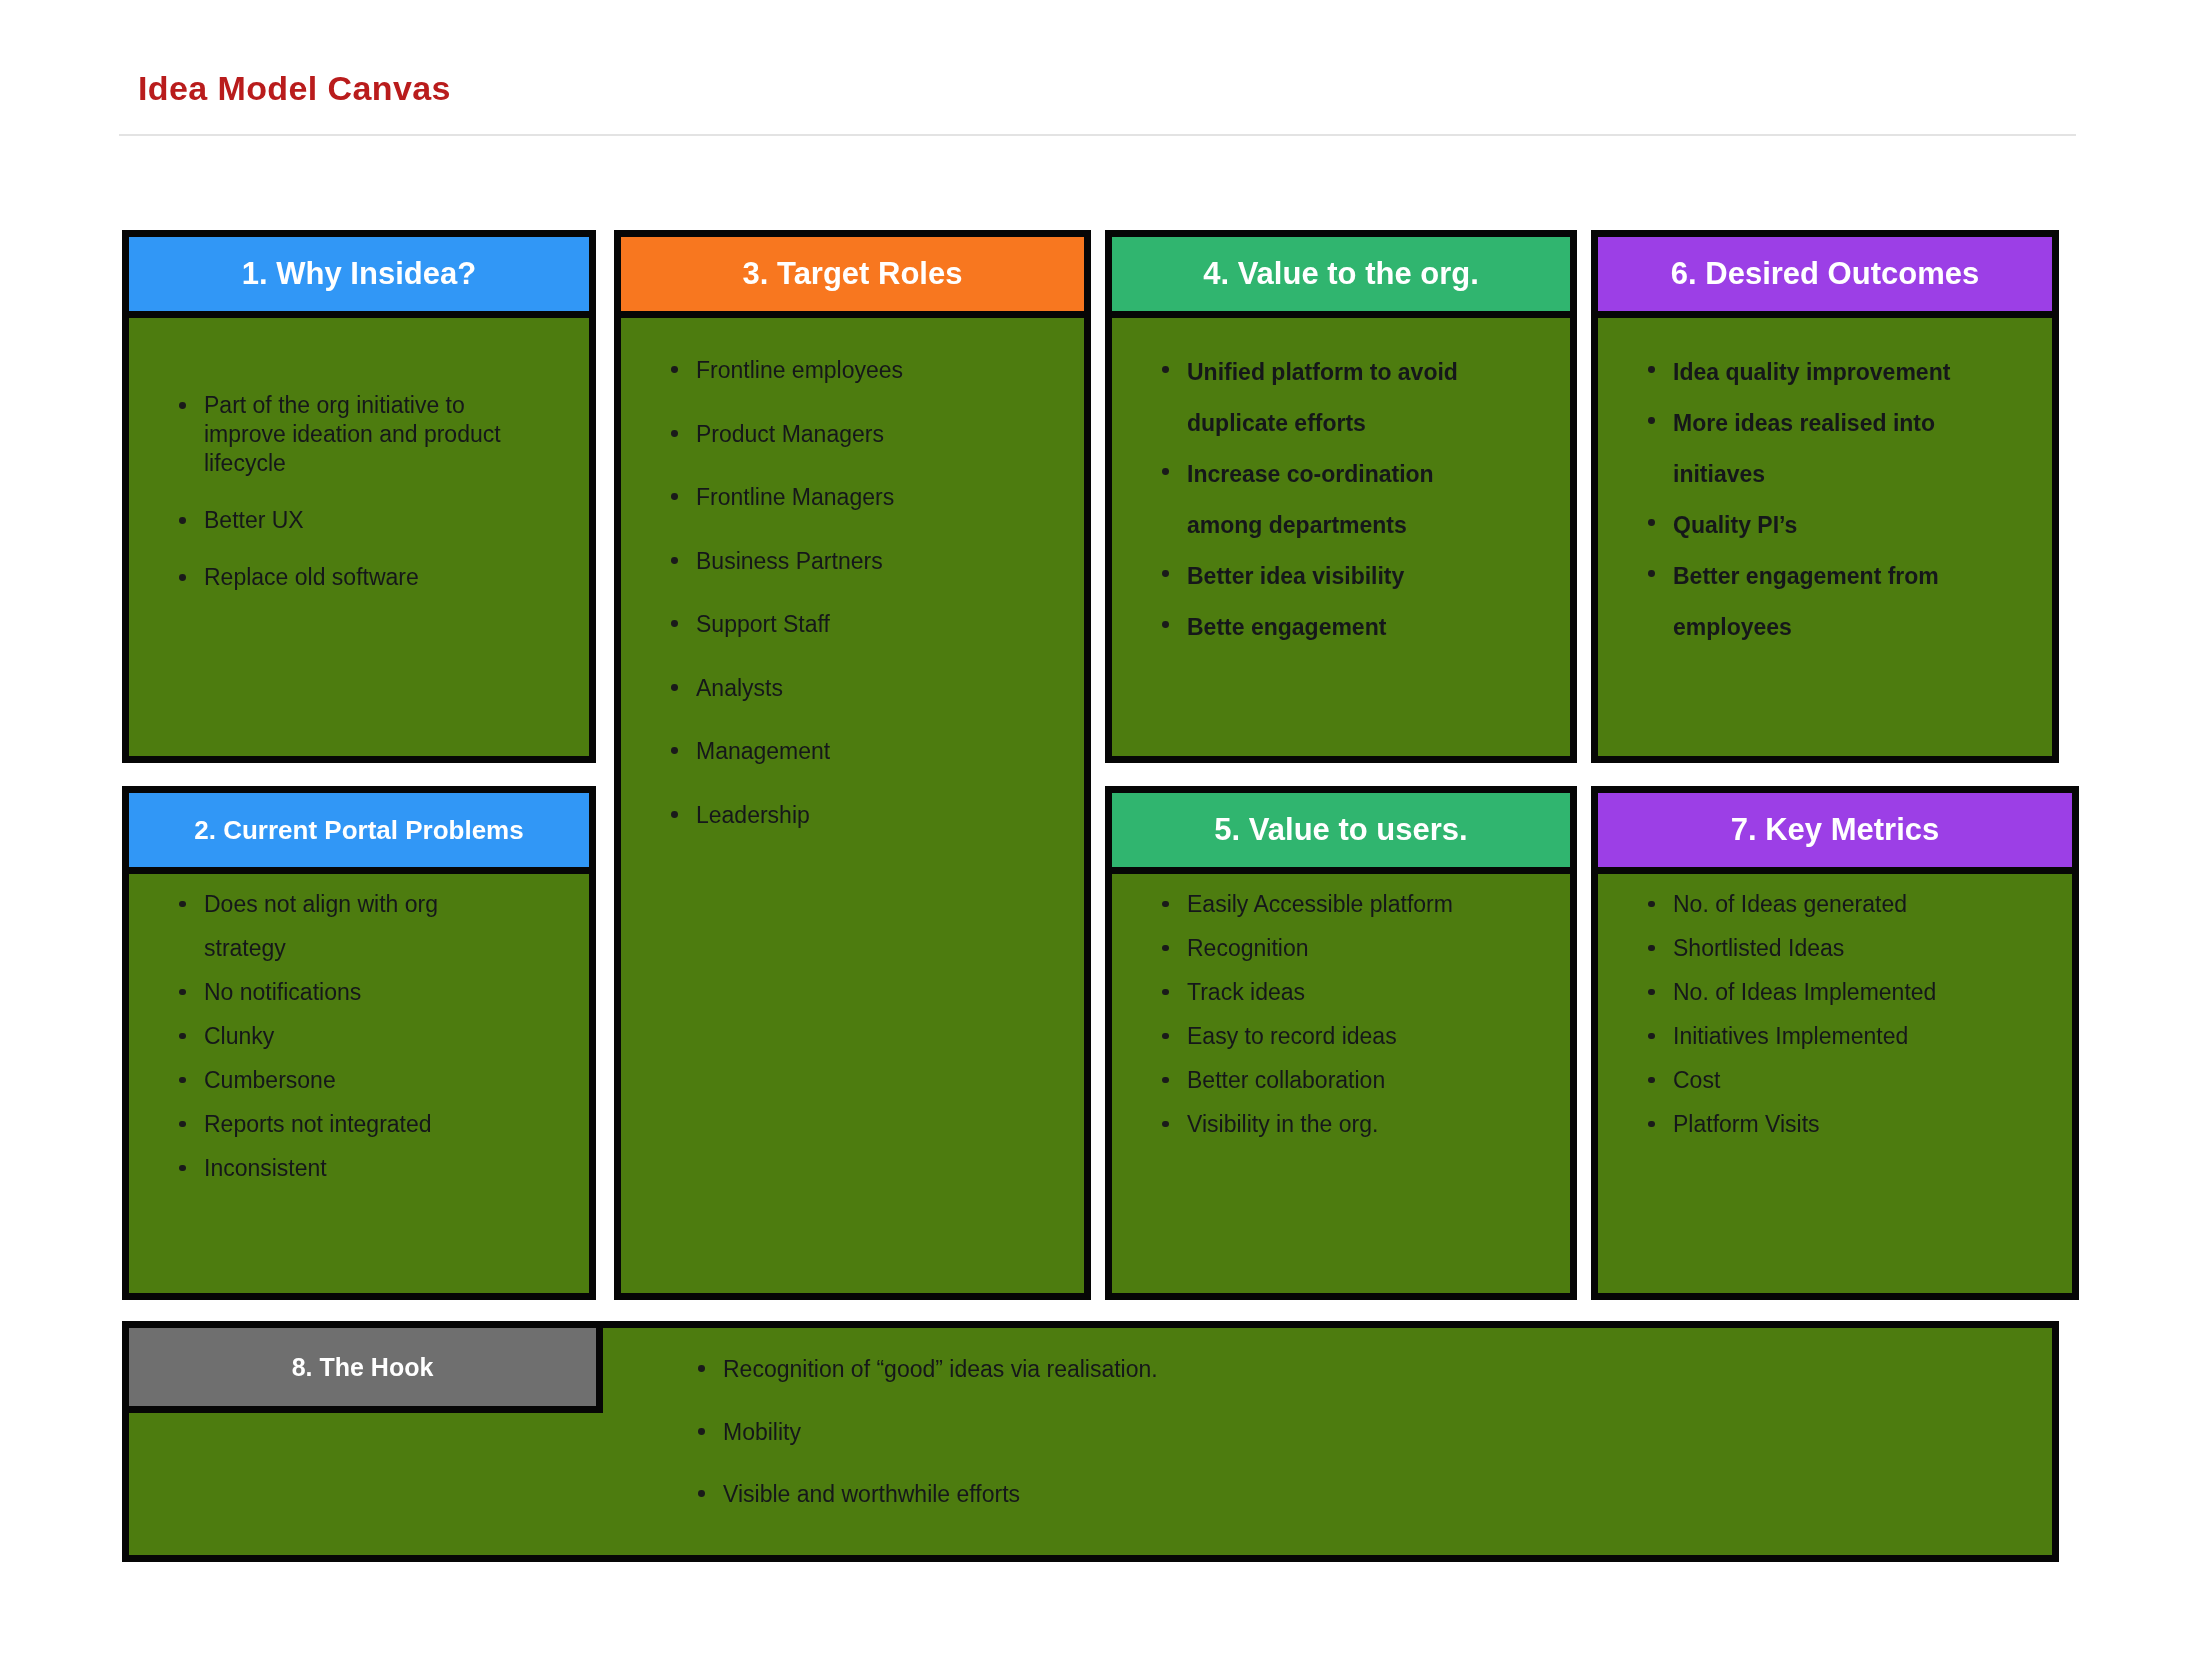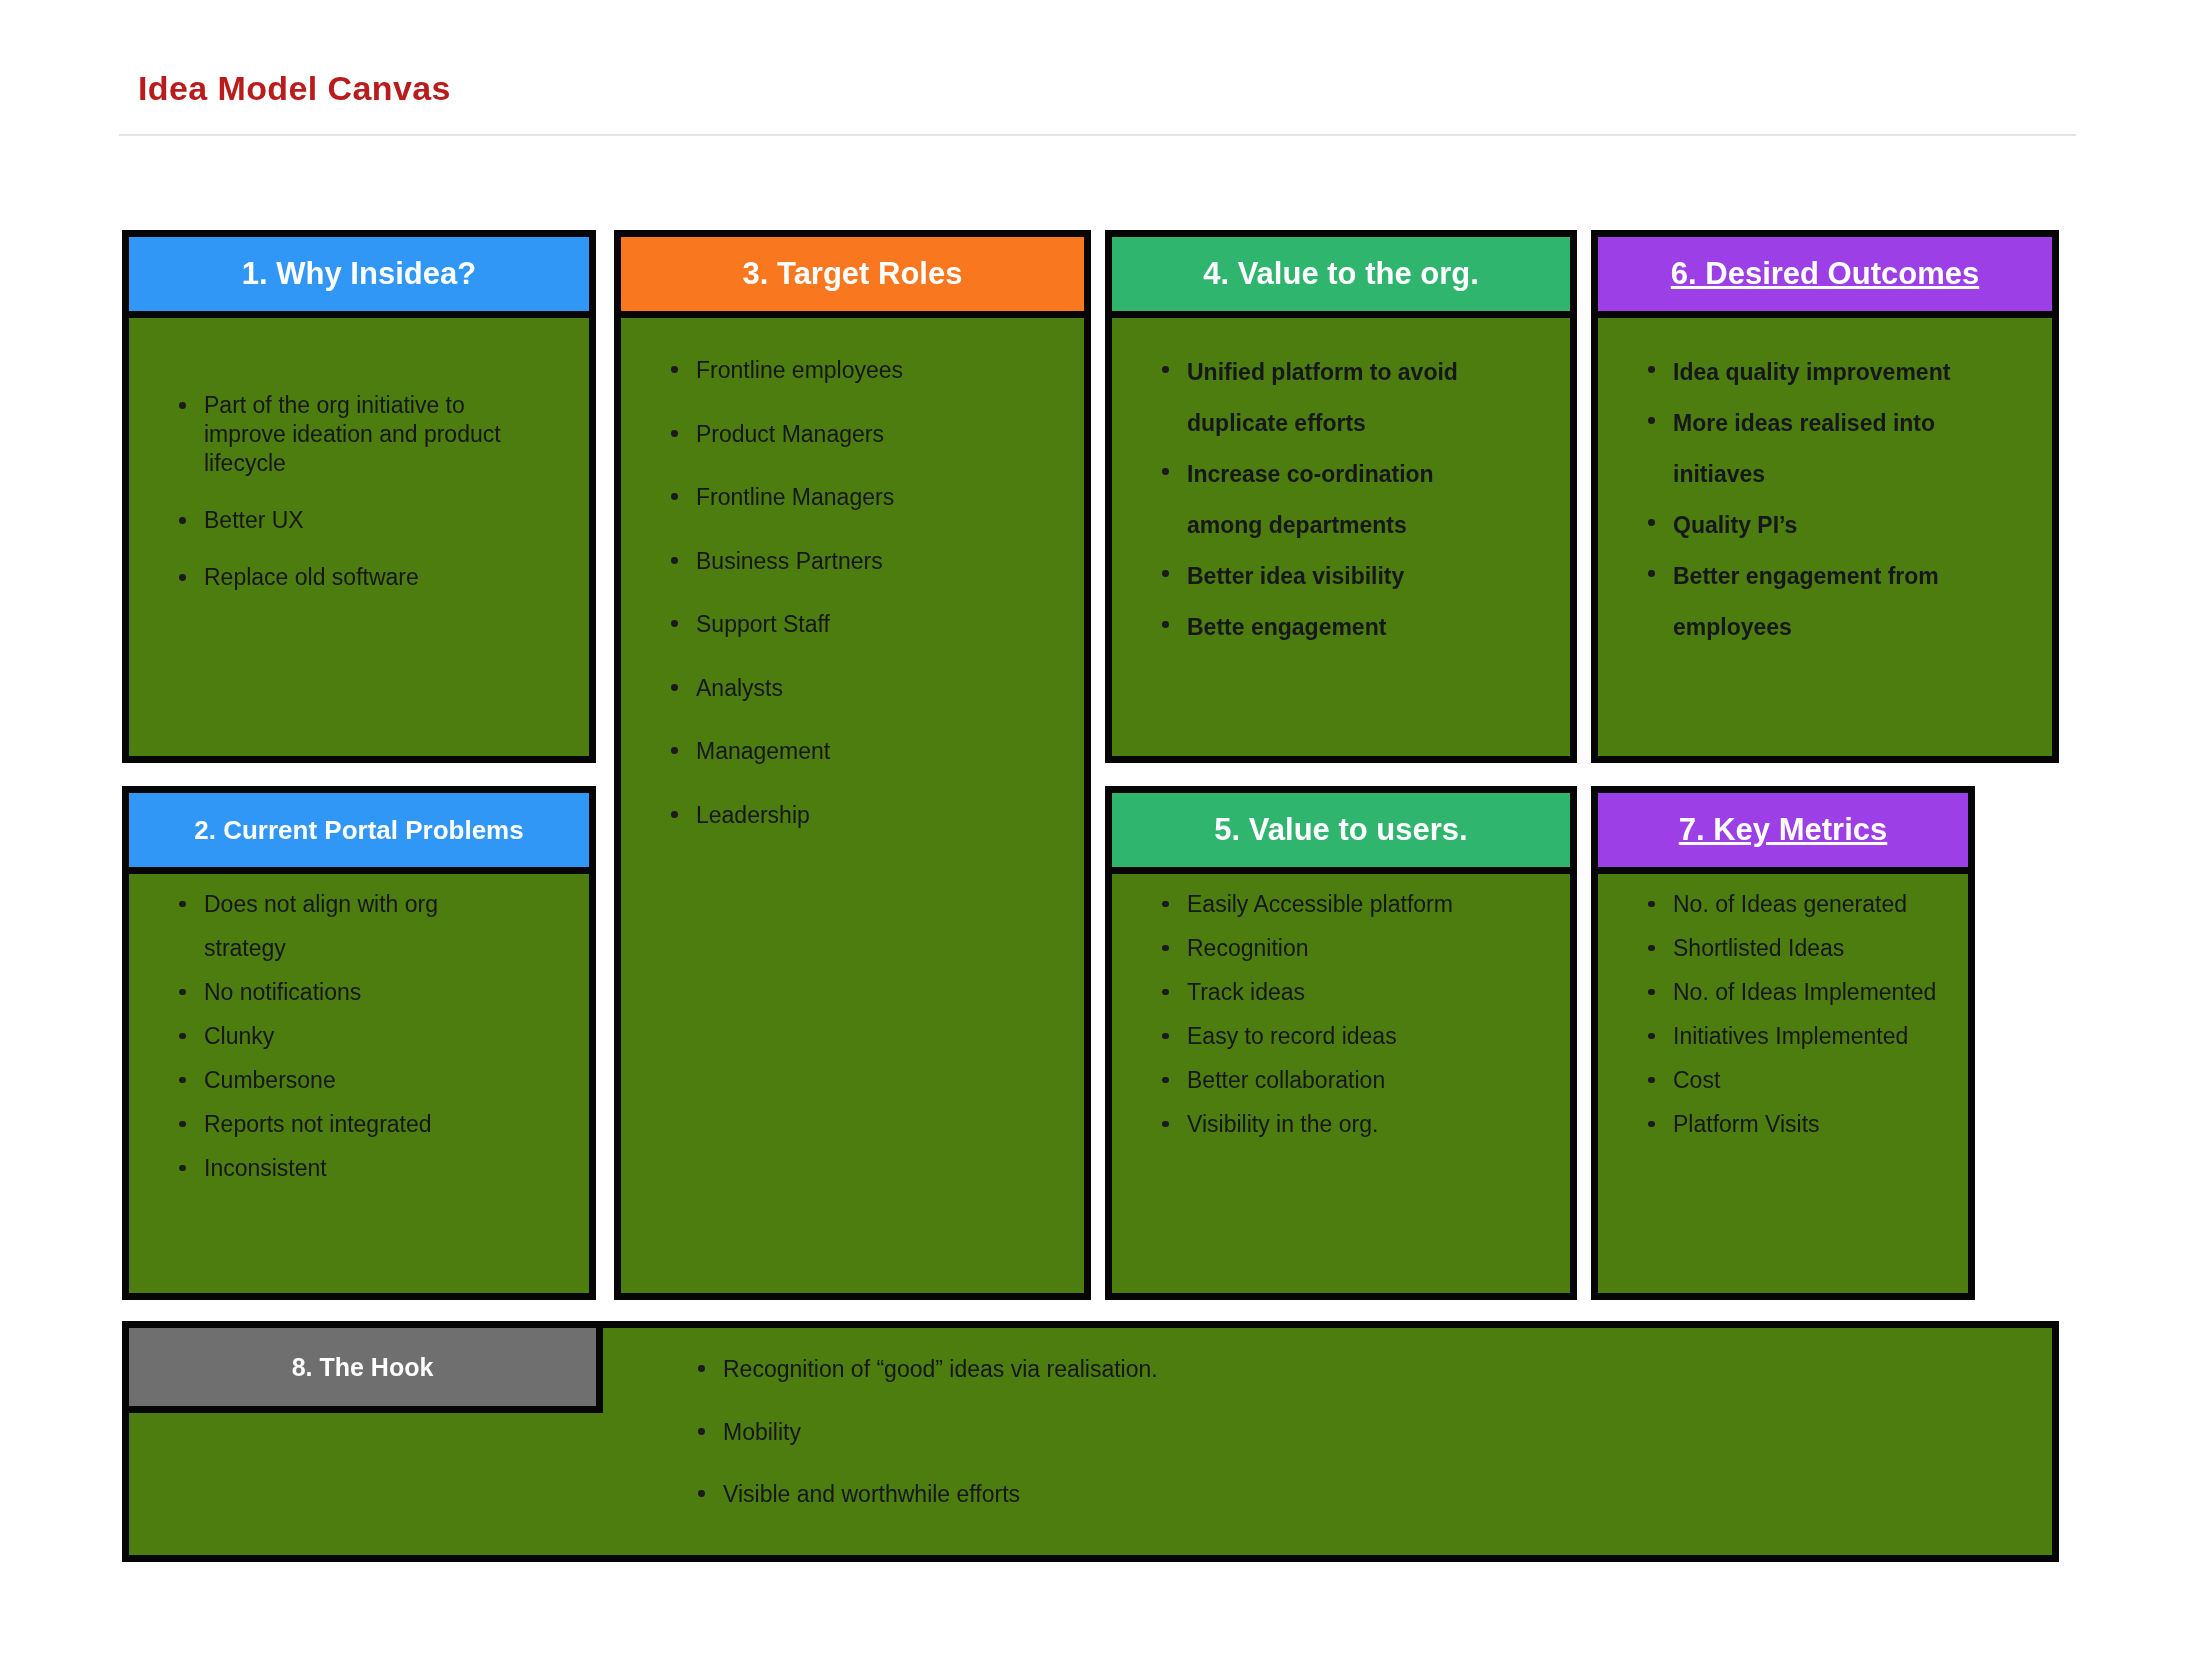--- a/index.html
+++ b/index.html
@@ -17,32 +17,32 @@
   }
   .box{
     position:absolute;box-sizing:border-box;border:7.6px solid #060606;background:#4d7c0f;
   }
   .b1{left:122px;top:230px;width:474px;height:533px;}
   .b2{left:122px;top:786px;width:474px;height:514px;}
   .b3{left:614px;top:230px;width:477px;height:1070px;}
   .b4{left:1105px;top:230px;width:472px;height:533px;}
   .b5{left:1105px;top:786px;width:472px;height:514px;}
   .b6{left:1591px;top:230px;width:468px;height:533px;}
-  .b7{left:1591px;top:786px;width:384px;height:514px;}
+  .b7{left:1591px;top:786px;width:488px;height:514px;}
   .b8{left:122px;top:1321px;width:1937px;height:241px;}
   .hd{
     height:81px;box-sizing:border-box;border-bottom:7.6px solid #060606;
     display:flex;align-items:center;justify-content:center;
     color:#ffffff;font-weight:700;font-size:31px;text-align:center;
   }
   .b2 .hd{font-size:26px;}
   .blue{background:#3197f6;}
   .orange{background:#f8771f;}
   .green{background:#30b56f;}
-  .purple{background:#9c3fe6;text-decoration:underline;}
+  .purple{background:#9c3fe6;}
   .grayfill{background:#6f6f6f;}
   .list{list-style:none;margin:0;padding:0 30.5px 0 75px;}
   .list li{
     position:relative;font-size:23px;color:#15171a;max-width:305px;
   }
   .list li::before, .hook-list li::before{
     content:"";position:absolute;left:-25px;width:6.9px;height:6.9px;border-radius:50%;background:#1a1a1a;
   }
   .l1{padding-top:73px;}  .l1 li{line-height:29px;margin-bottom:28px;}  .l1 li::before{top:10.7px;}
   .l2{padding-top:7.6px;}  .l2 li{line-height:44px;margin-bottom:0;}    .l2 li::before{top:19px;}

